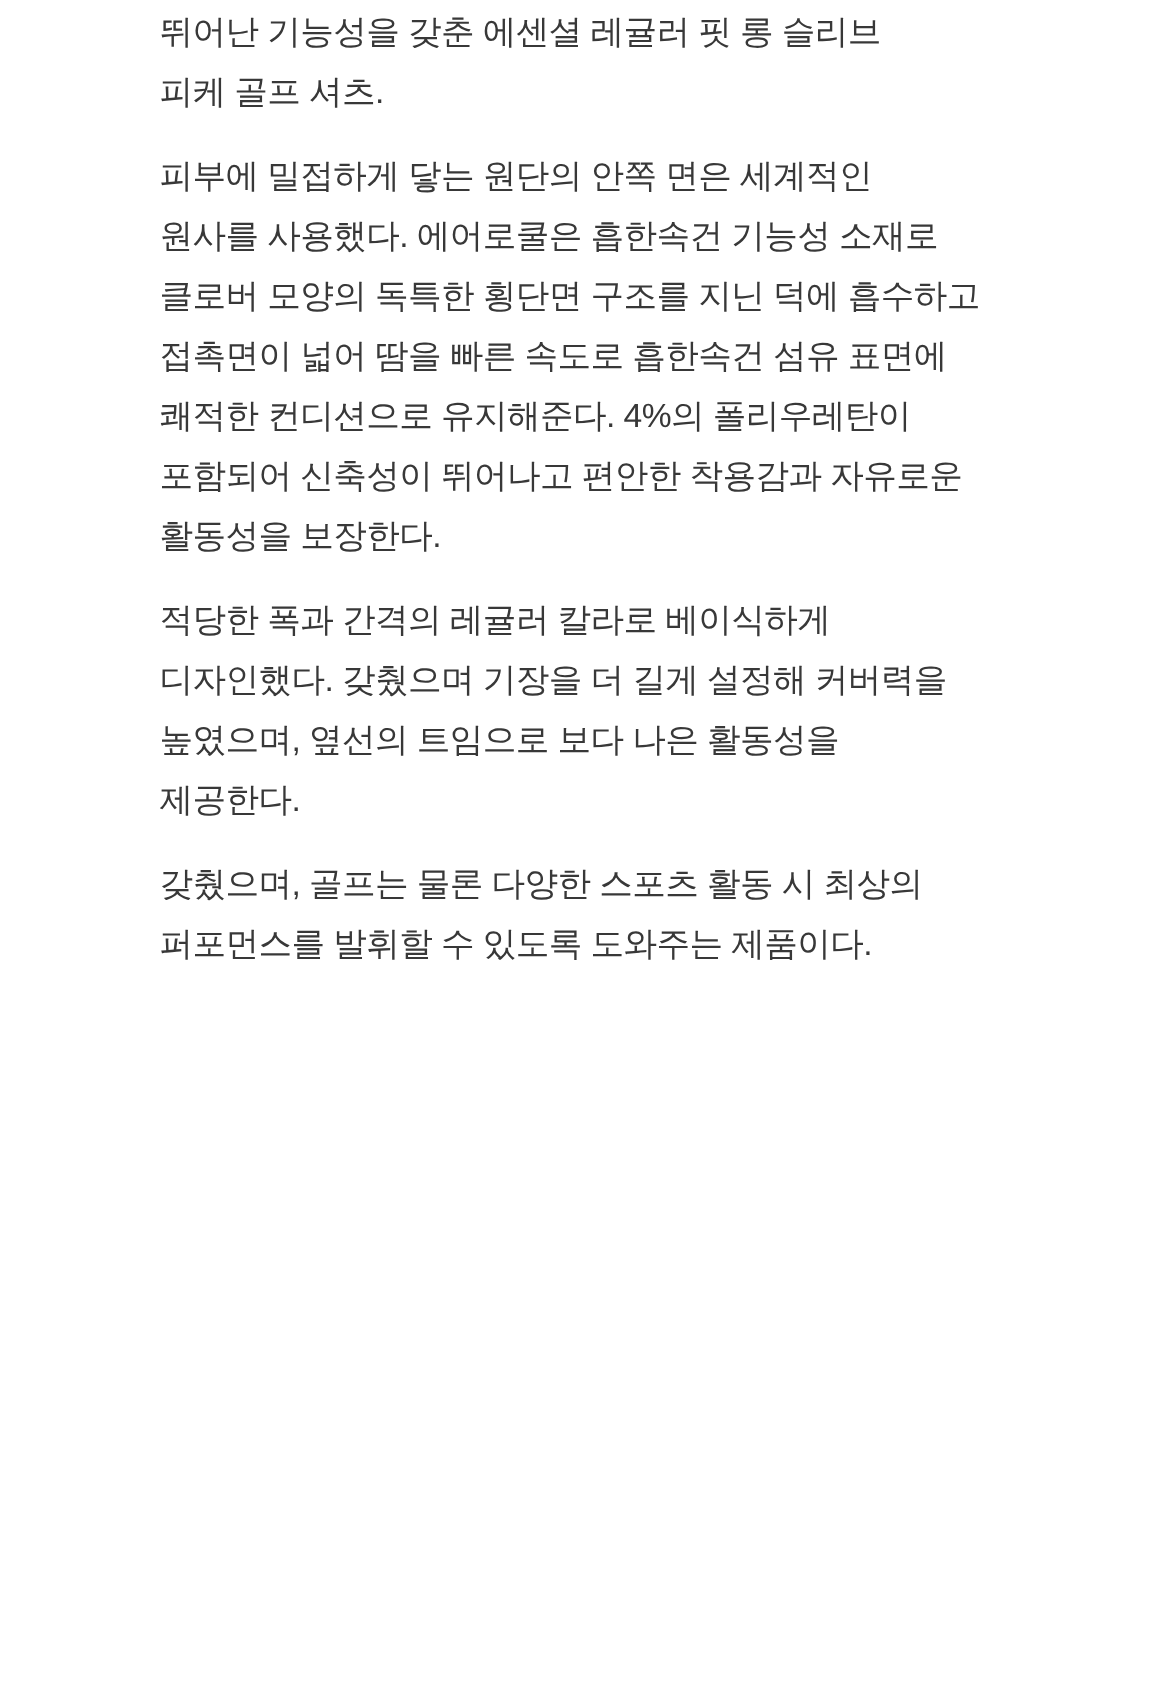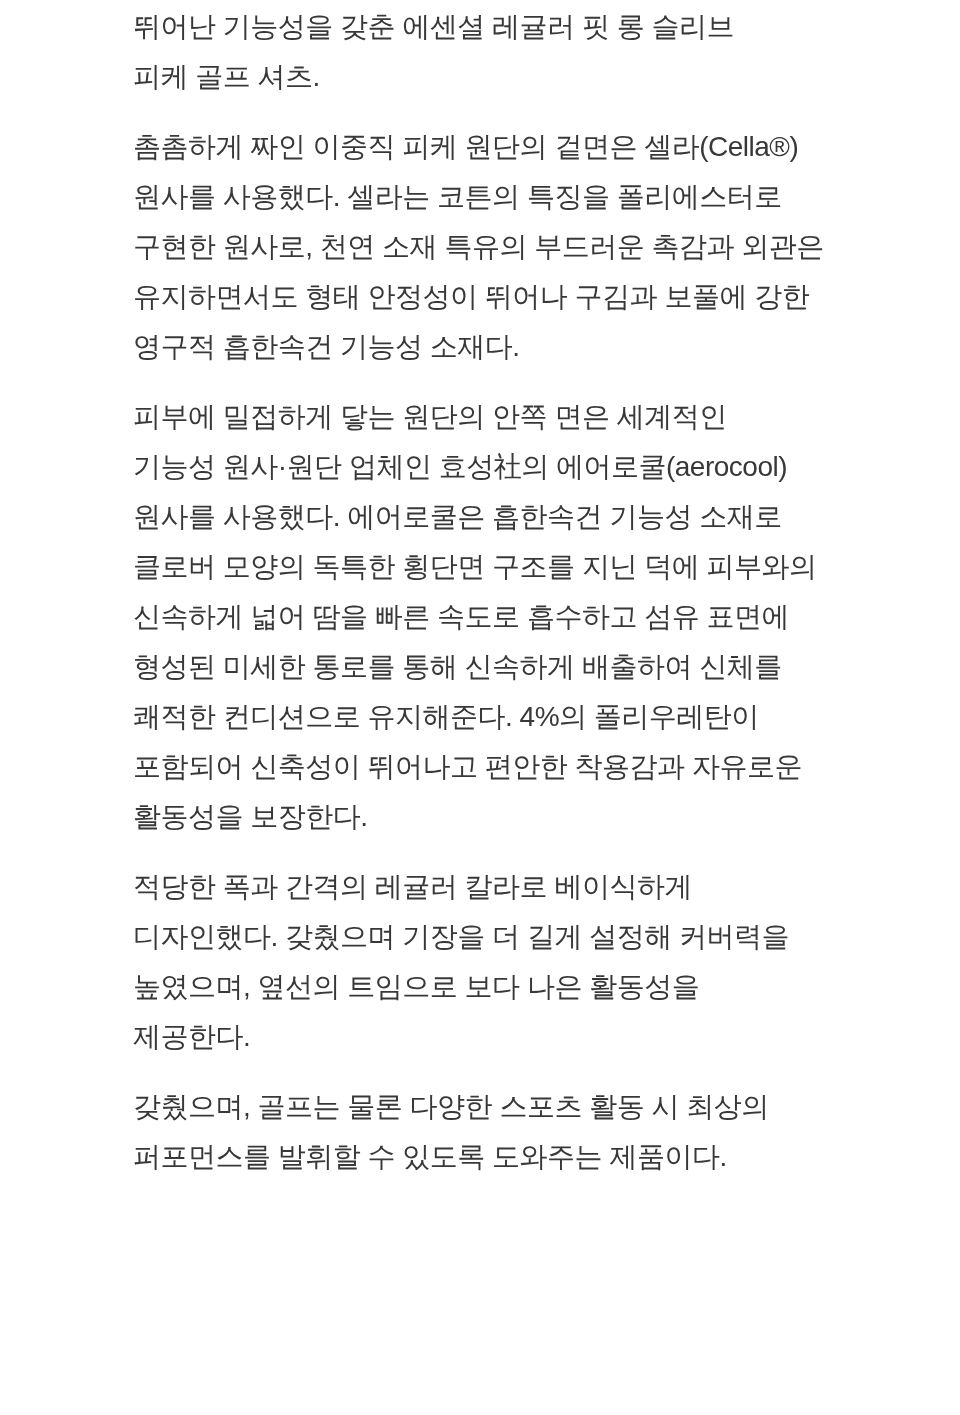--- a/index.html
+++ b/index.html
@@ -38,35 +38,26 @@
 </head>
 <body>
 
 <div class="doc">
 
   <p class="para">
     <span class="line">뛰어난 기능성을 갖춘 에센셜 레귤러 핏 롱 슬리브</span>
     <span class="line">피케 골프 셔츠.</span>
   </p>
 
-  <p class="para">
-    <span class="line">촘촘하게 짜인 이중직 피케 원단의 겉면은 셀라(Cella®)</span>
-    <span class="line">원사를 사용했다. 셀라는 코튼의 특징을 폴리에스터로</span>
-    <span class="line">구현한 원사로, 천연 소재 특유의 부드러운 촉감과 외관은</span>
-    <span class="line">유지하면서도 형태 안정성이 뛰어나 구김과 보풀에 강한</span>
-    <span class="line">영구적 흡한속건 기능성 소재다.</span>
-  </p>
 
   <p class="para">
     <span class="line">피부에 밀접하게 닿는 원단의 안쪽 면은 세계적인</span>
-    <span class="line">기능성 원사·원단 업체인 효성社의 에어로쿨(aerocool)</span>
     <span class="line">원사를 사용했다. 에어로쿨은 흡한속건 기능성 소재로</span>
-    <span class="line">클로버 모양의 독특한 횡단면 구조를 지닌 덕에 피부와의</span>
-    <span class="line">신속하게 넓어 땀을 빠른 속도로 흡수하고 섬유 표면에</span>
-    <span class="line">형성된 미세한 통로를 통해 신속하게 배출하여 신체를</span>
+    <span class="line">클로버 모양의 독특한 횡단면 구조를 지닌 덕에 흡수하고</span>
+    <span class="line">접촉면이 넓어 땀을 빠른 속도로 흡한속건 섬유 표면에</span>
     <span class="line">쾌적한 컨디션으로 유지해준다. 4%의 폴리우레탄이</span>
     <span class="line">포함되어 신축성이 뛰어나고 편안한 착용감과 자유로운</span>
     <span class="line">활동성을 보장한다.</span>
   </p>
 
   <p class="para">
     <span class="line">적당한 폭과 간격의 레귤러 칼라로 베이식하게</span>
     <span class="line">디자인했다. 갖췄으며 기장을 더 길게 설정해 커버력을</span>
     <span class="line">높였으며, 옆선의 트임으로 보다 나은 활동성을</span>
     <span class="line">제공한다.</span>

